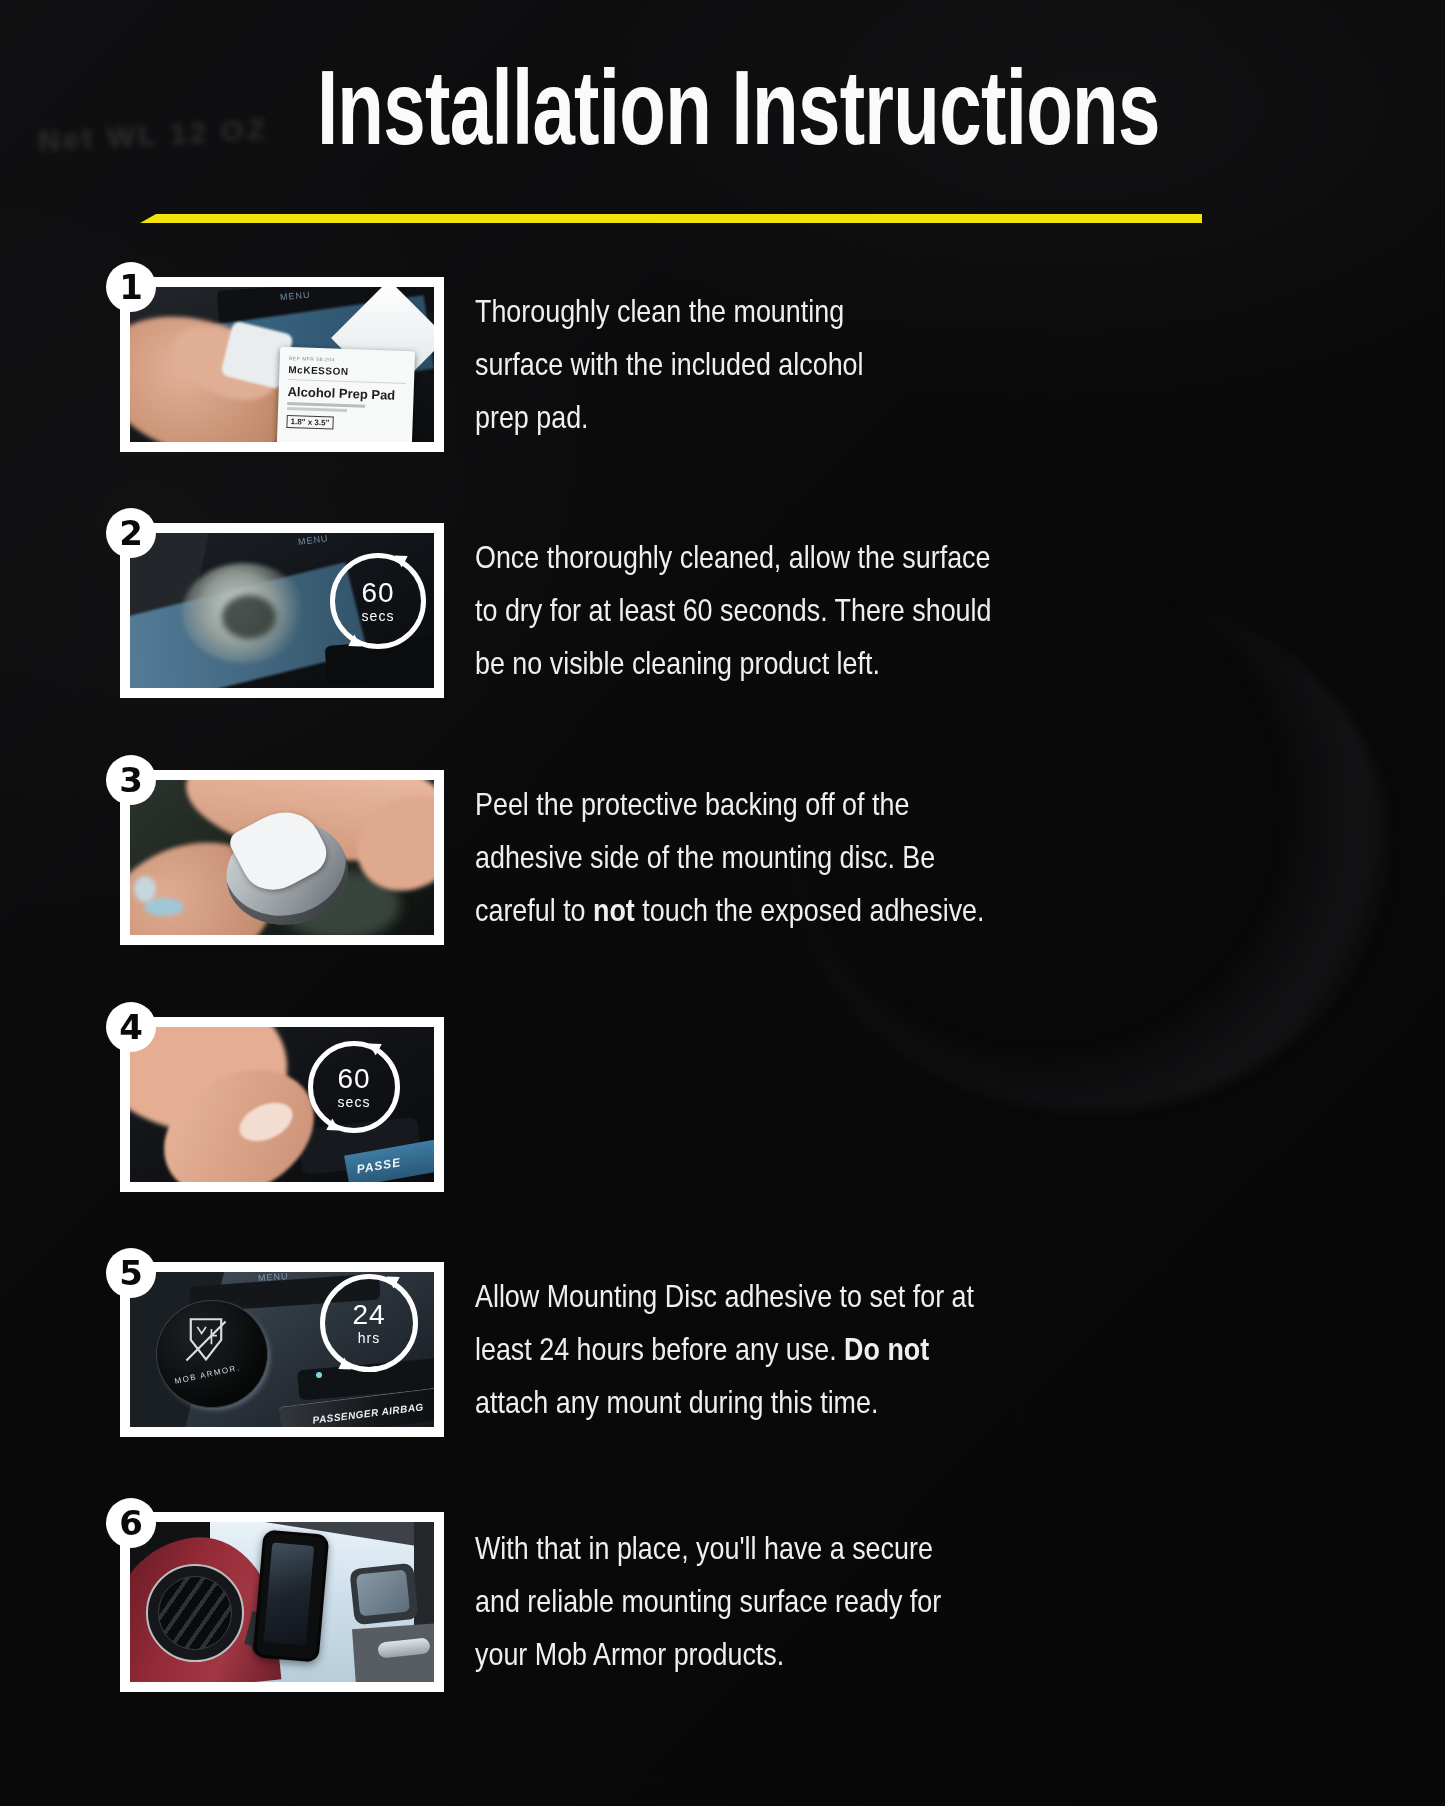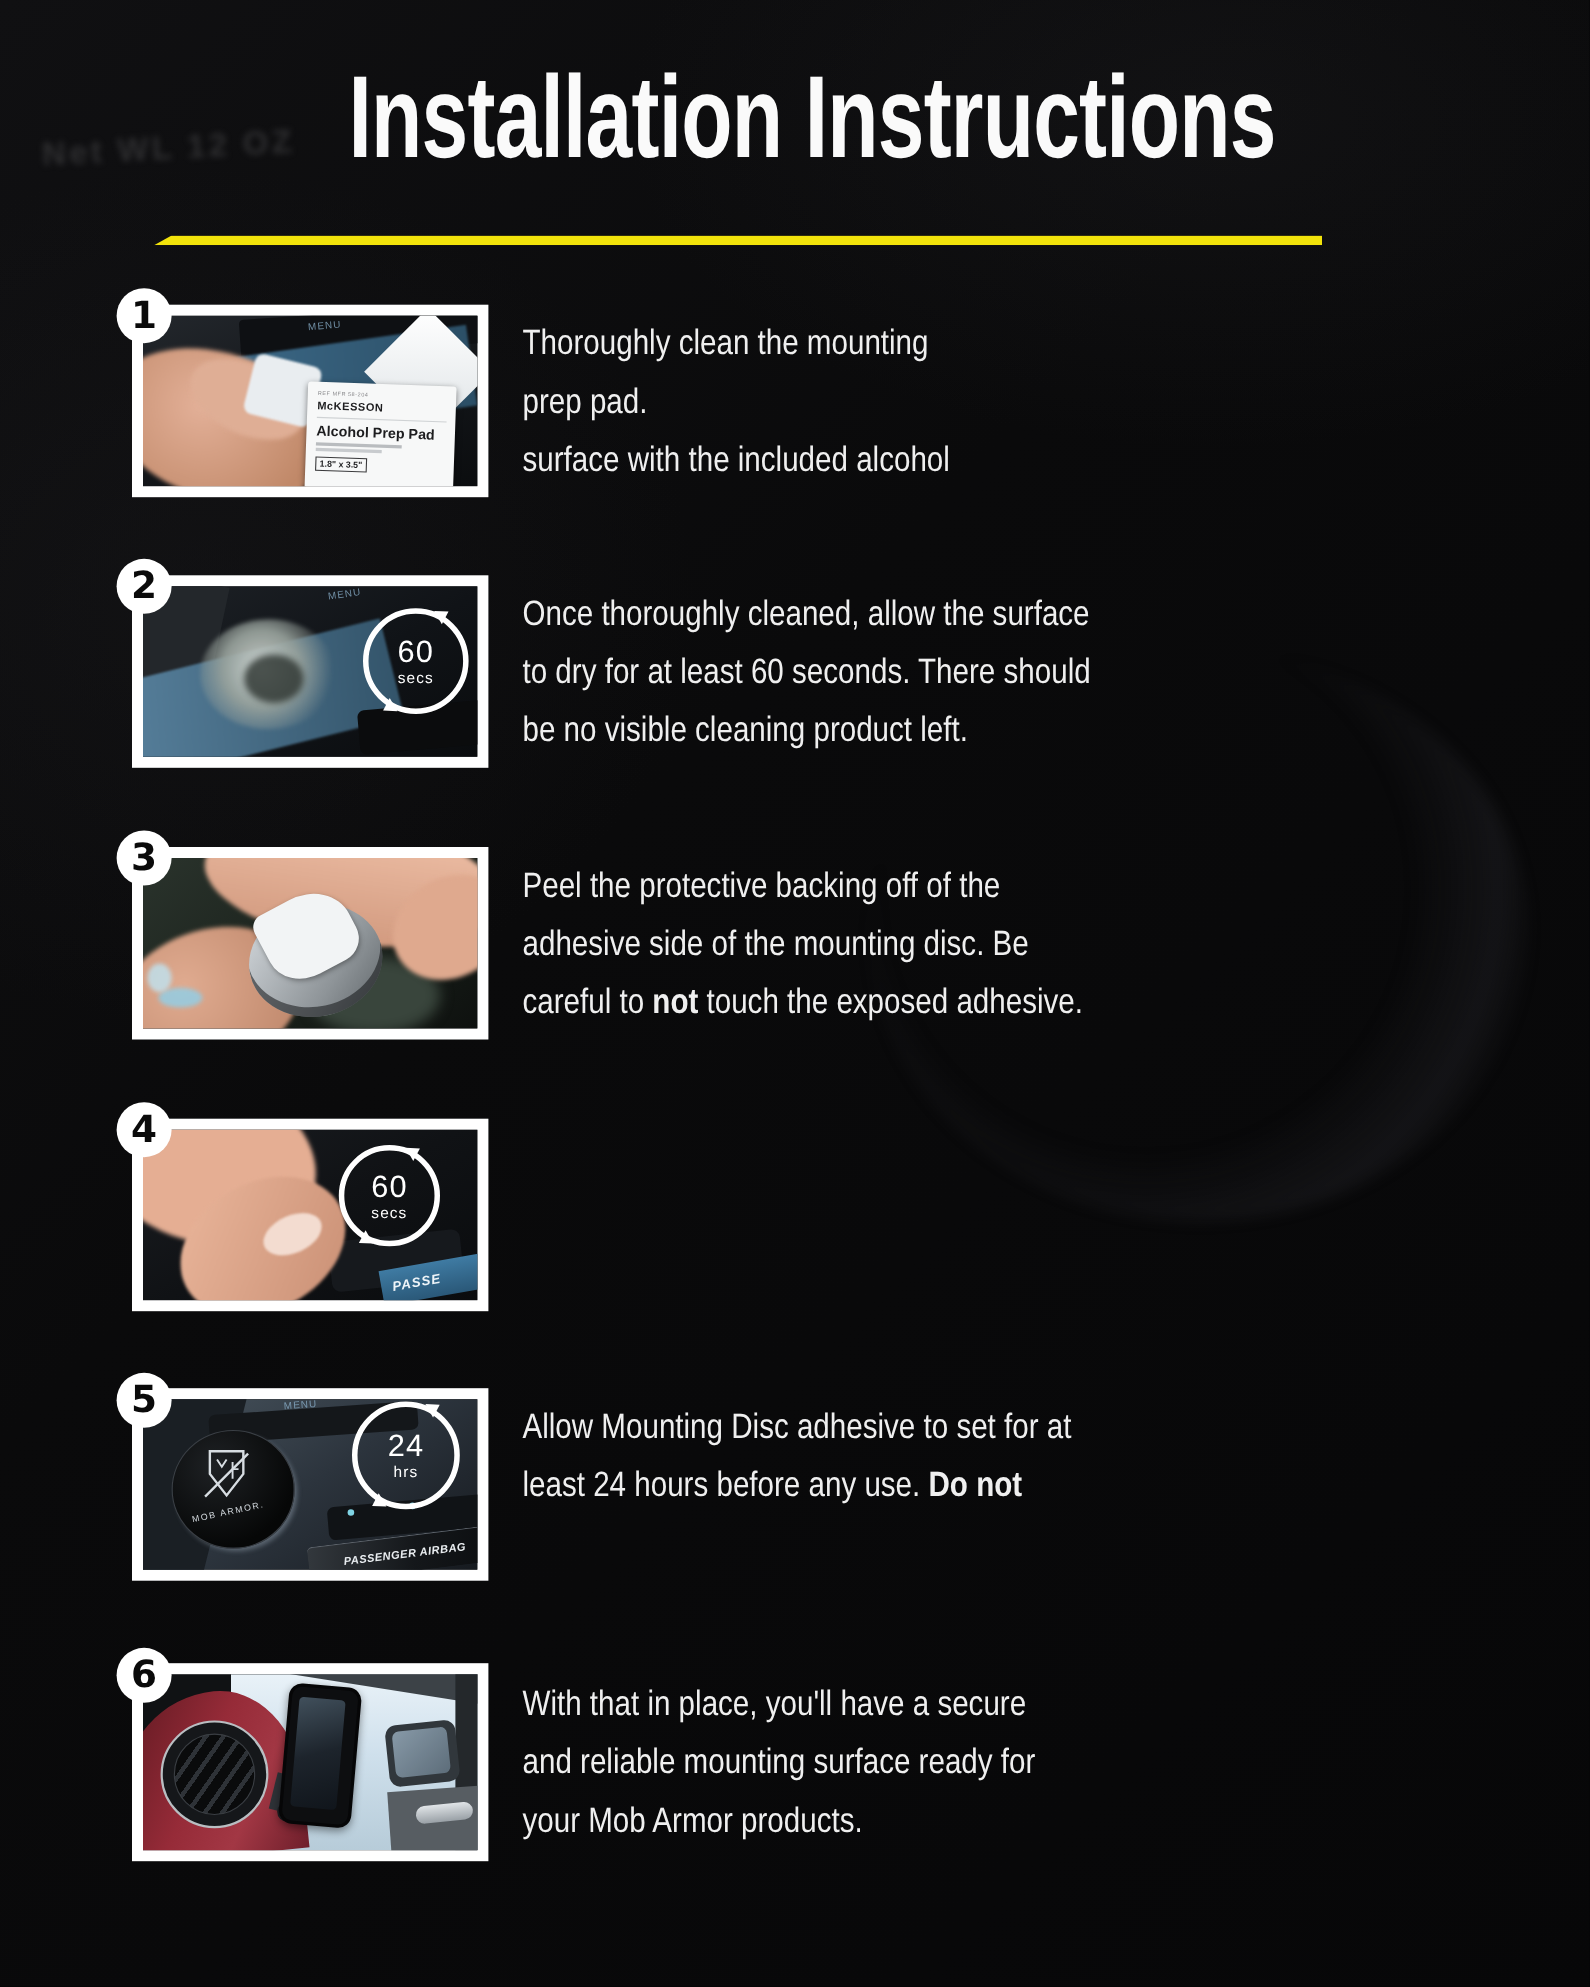--- a/index.html
+++ b/index.html
@@ -80,22 +80,22 @@
       <div class="brand">McKESSON</div>
       <div class="hr"></div>
       <div class="prod">Alcohol Prep Pad</div>
       <div class="bar"></div>
       <div class="bar2"></div>
       <span class="size">1.8" x 3.5"</span>
     </div>
   </div>
   <div class="steptext" style="top:285px">
     <div class="ln"><span class="lnw"><span>Thoroughly clean the mounting</span></span></div>
+    <div class="ln"><span class="lnw"><span>surface with the included alcohol</span></span></div>
     <div class="ln"><span class="lnw"><span>prep pad.</span></span></div>
-    <div class="ln"><span class="lnw"><span>surface with the included alcohol</span></span></div>
   </div>
 
   <div class="badge" style="top:508px">
     <span>2</span>
   </div>
   <div class="frame" style="top:523px">
     <div class="a" style="left:0;top:0;width:304px;height:155px;background:linear-gradient(150deg,#1d2126 0%,#101317 55%,#0a0c0e 100%)"></div>
     <div class="a" style="left:-30px;top:-10px;width:90px;height:190px;background:#23272b;transform:rotate(12deg)"></div>
     <div class="a" style="left:-20px;top:58px;width:250px;height:92px;background:linear-gradient(100deg,#57809c,#33546a);transform:rotate(-14deg);filter:blur(1px)"></div>
     <div class="a tinylabel" style="left:168px;top:2px;transform:rotate(-8deg)">MENU</div>
@@ -185,20 +185,21 @@
     <div class="a" style="left:168px;top:92px;width:150px;height:30px;background:#101316;border-radius:6px;transform:rotate(-5deg)"></div>
     <div class="a" style="left:186px;top:100px;width:6px;height:6px;border-radius:50%;background:#7fd4e4"></div>
     <div class="a" style="left:242px;top:94px;width:6px;height:6px;border-radius:50%;background:#7fd4e4"></div>
     <div class="a chromelabel" style="left:150px;top:124px;width:176px;height:32px;transform:rotate(-7deg);font-size:10px">
         <span>PASSENGER AIRBAG</span>
       </div>
   </div>
   <div class="steptext" style="top:1270px">
     <div class="ln"><span class="lnw"><span>Allow Mounting Disc adhesive to set for at</span></span></div>
     <div class="ln"><span class="lnw"><span>least 24 hours before any use. </span><span class="bd">Do not</span></span></div>
+    <div class="ln"><span class="lnw"><span>attach any mount during this time.</span></span></div>
   </div>
 
   <div class="badge" style="top:1498px">
     <span>6</span>
   </div>
   <div class="frame" style="top:1512px;height:160px">
     <div class="a" style="left:80px;top:0;width:230px;height:160px;background:linear-gradient(180deg,#e9f2f8 0%,#cfe0ec 45%,#b7ccd9 100%)"></div>
     <div class="a" style="left:120px;top:-26px;width:260px;height:44px;background:#3c4247;transform:rotate(9deg)"></div>
     <div class="a" style="left:284px;top:0;width:26px;height:160px;background:#24282b"></div>
     <div class="a" style="left:222px;top:44px;width:64px;height:56px;background:#31373c;border-radius:10px;transform:rotate(-6deg)"></div>

